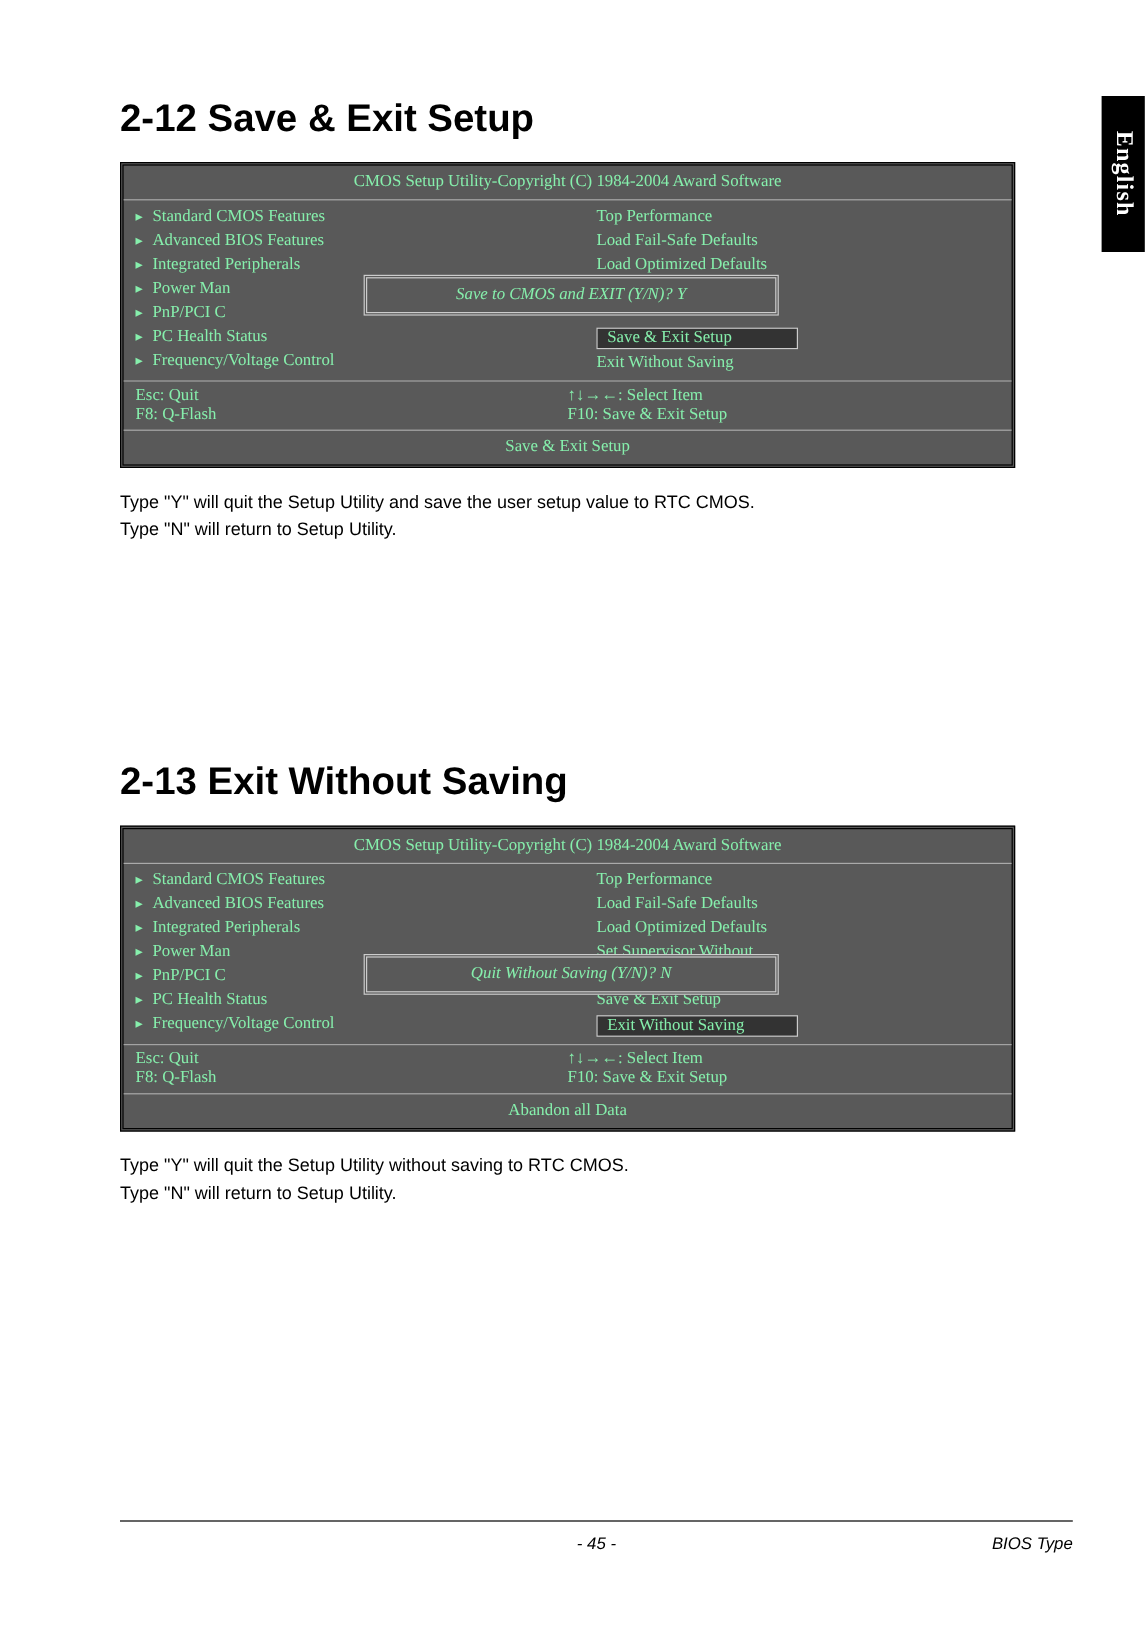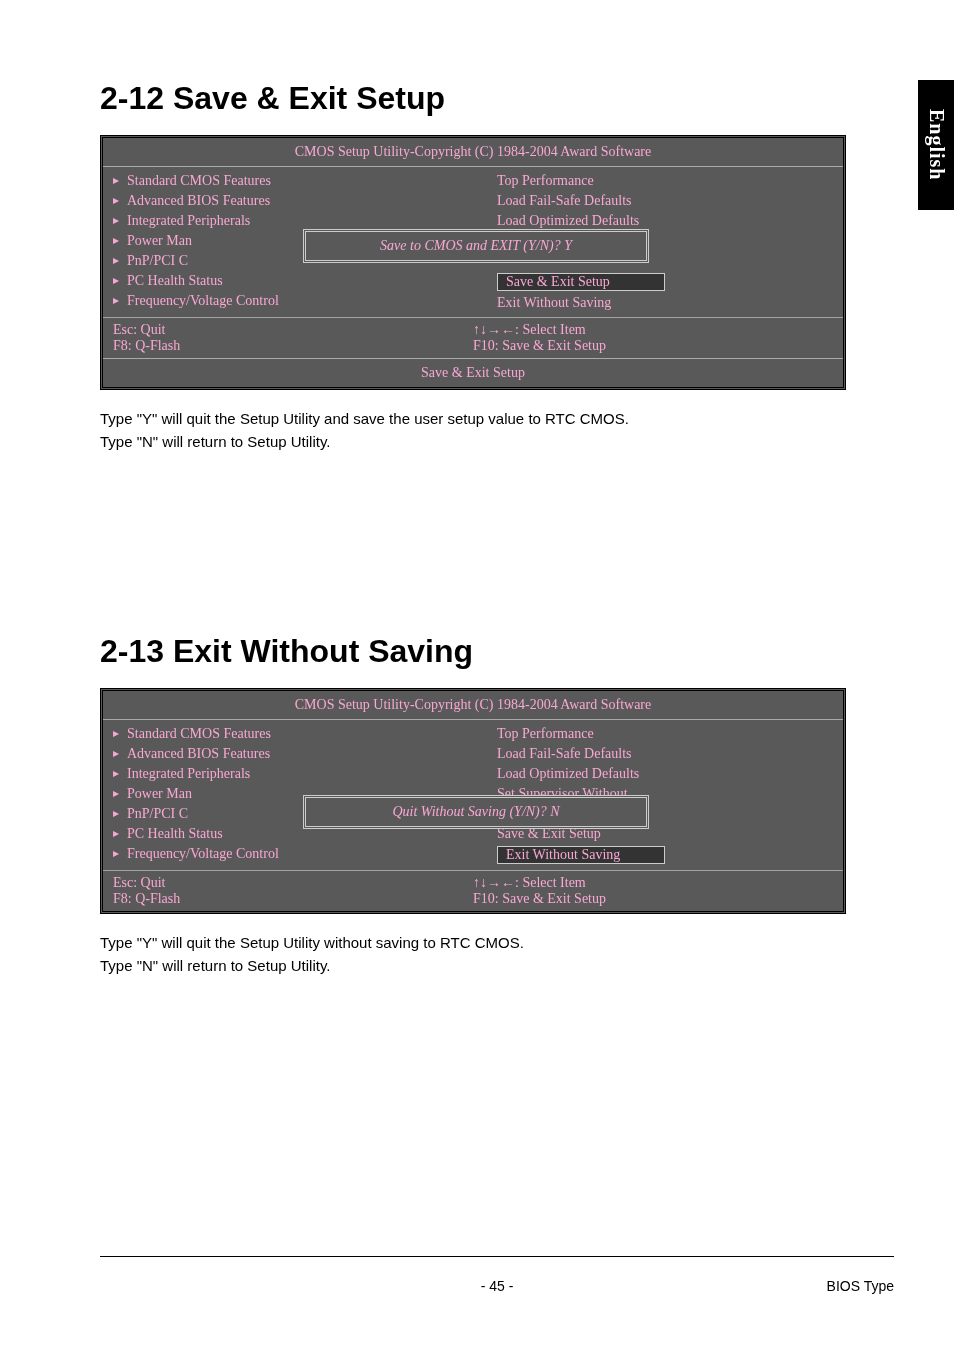--- a/index.html
+++ b/index.html
@@ -35,21 +35,21 @@
     letter-spacing: 1px;
   }
   h2.section-title {
     font-size: 32px;
     font-weight: bold;
     margin: 0 0 18px 0;
   }
   .bios-box {
     border: 3px double #000;
     background: #595959;
-    color: #f9a8d4;
+    color: #86efac;
     font-family: "Times New Roman", Times, serif;
     font-size: 14px;
     width: 740px;
     position: relative;
   }
   .bios-title {
     text-align: center;
     padding: 6px 0;
   }
   .bios-menu {
@@ -111,24 +111,25 @@
     margin: 18px 0 0 0;
     line-height: 1.5;
     font-family: Arial, Helvetica, sans-serif;
   }
   .footer {
     position: absolute;
     bottom: 60px;
     left: 100px;
     right: 60px;
     border-top: 1px solid #000;
-    padding-top: 21px;
+    padding-top: 10px;
     font-size: 14px;
     display: flex;
     justify-content: space-between;
+    font-style: italic;
   }
   .footer .center {
     position: absolute;
     left: 0;
     right: 0;
     text-align: center;
   }
   .footer .right {
     margin-left: auto;
   }
@@ -215,20 +216,21 @@
     <div class="bios-keys">
       <div class="kcol">
         <div>Esc: Quit</div>
         <div>F8: Q-Flash</div>
       </div>
       <div class="kcol">
         <div>↑↓→←: Select Item</div>
         <div>F10: Save &amp; Exit Setup</div>
       </div>
     </div>
+    <div class="bios-footer">Abandon all Data</div>
   </div>
 
   <div class="body-text">
     <div>Type "Y" will quit the Setup Utility without saving to RTC CMOS.</div>
     <div>Type "N" will return to Setup Utility.</div>
   </div>
 
   <div class="footer">
     <span class="center">- 45 -</span>
     <span class="right">BIOS Type</span>

